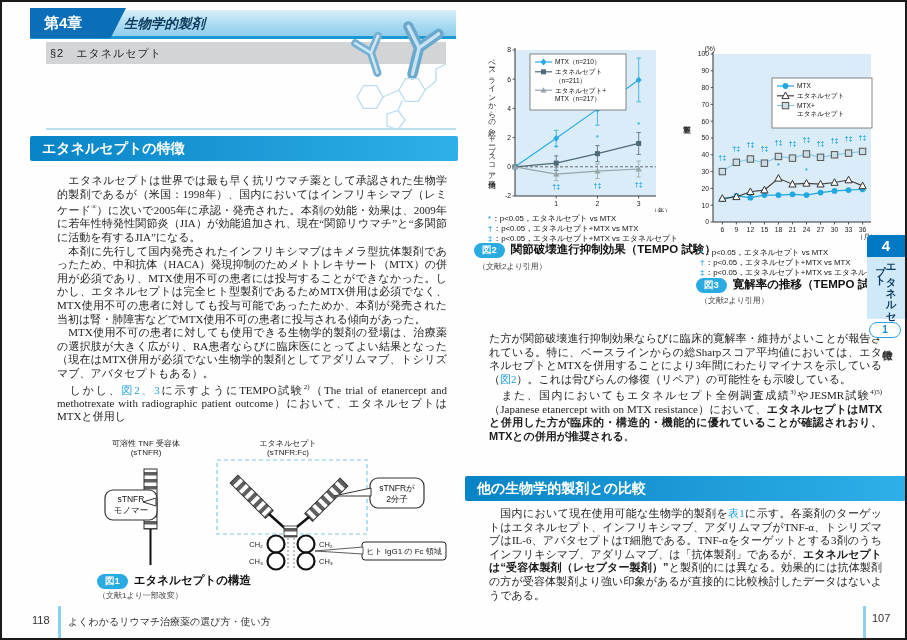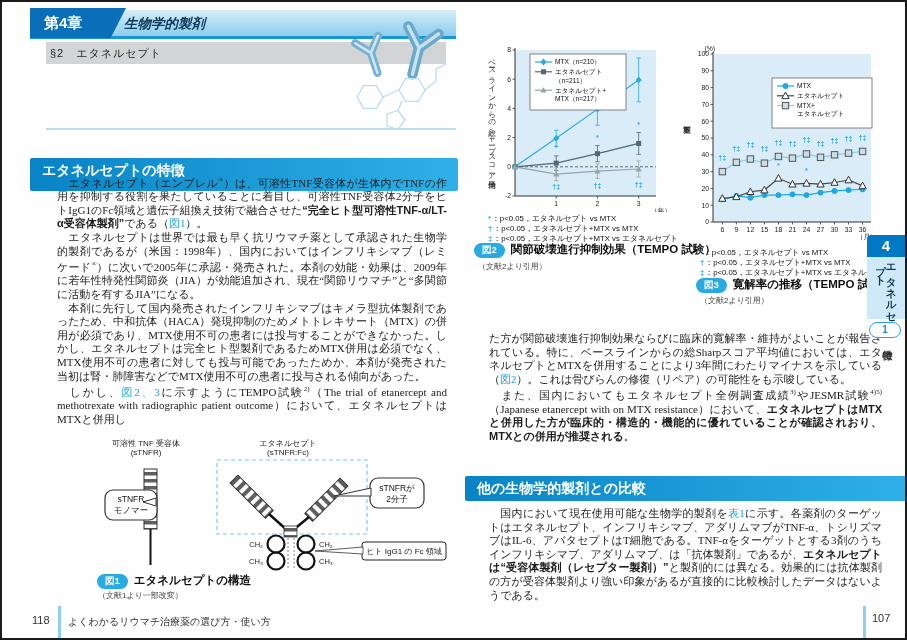--- a/index.html
+++ b/index.html
@@ -67,26 +67,26 @@
         <path d="M43,95 L36.5,83.7 L23.5,83.7 L17,95 L23.5,106.3 L36.5,106.3 Z"></path>
         <path d="M85,88 L78.5,76.7 L65.5,76.7 L59,88 L65.5,99.3 L78.5,99.3 Z"></path>
         <path d="M65,118 L58,108.5 L47,112 L47,124 L58,127.5 Z"></path>
         <path d="M43,95 L59,88 M58,108.5 L62,99 M85,88 L96,79 L96,67 M96,67 L106,62"></path>
       </g>
     </g>
   </svg>
 
   <div class="abs title-rule" style="left:44px;top:126px;width:410px;height:2px;"></div>
 
-  <div class="abs secbar" style="left:28px;top:156px;width:416px;height:33px;">エタネルセプトの特徴</div>
+  <div class="abs secbar" style="left:28px;top:134px;width:416px;height:25px;">エタネルセプトの特徴</div>
 
   <div class="abs body-text" style="left:55px;top:172px;width:390px;">
-    <p><span>　エタネルセプト（エンブレル</span><span class="seg-sup">®</span><span>）は、可溶性TNF受容体が生体内でTNFの作用を抑制する役割を果たしていることに着目し、可溶性TNF受容体2分子をヒトIgG1のFc領域と遺伝子組換え技術で融合させた</span><span class="seg-b">“完全ヒト型可溶性TNF-α/LT-α受容体製剤”</span><span>である（</span><span class="seg-blue">図1</span><span>）。</span></p>
     <p><span>　エタネルセプトは世界では最も早く抗リウマチ薬として承認された生物学的製剤であるが（米国：1998年）、国内においてはインフリキシマブ（レミケード</span><span class="seg-sup">®</span><span>）に次いで2005年に承認・発売された。本剤の効能・効果は、2009年に若年性特発性関節炎（JIA）が効能追加され、現在“関節リウマチ”と“多関節に活動を有するJIA”になる。</span></p>
     <p><span>　本剤に先行して国内発売されたインフリキシマブはキメラ型抗体製剤であったため、中和抗体（HACA）発現抑制のためメトトレキサート（MTX）の併用が必須であり、MTX使用不可の患者には投与することができなかった。しかし、エタネルセプトは完全ヒト型製剤であるためMTX併用は必須でなく、MTX使用不可の患者に対しても投与可能であったためか、本剤が発売された当初は腎・肺障害などでMTX使用不可の患者に投与される傾向があった。</span></p>
+    <p><span>　MTX使用不可の患者に対しても使用できる生物学的製剤の登場は、治療薬の選択肢が大きく広がり、RA患者ならびに臨床医にとってよい結果となった（現在はMTX併用が必須でない生物学的製剤としてアダリムマブ、トシリズマブ、アバタセプトもある）。</span></p>
     <p><span>　しかし、</span><span class="seg-blue">図2、3</span><span>に示すようにTEMPO試験</span><span class="seg-sup">2)</span><span>（The trial of etanercept and methotrexate with radiographic patient outcome）において、エタネルセプトはMTXと併用し</span></p>
   </div>
 
   <svg class="abs" style="left:58px;top:428px;" width="392" height="142" viewBox="0 0 392 142">
     <defs>
       <pattern id="pv" width="13" height="7" patternUnits="userSpaceOnUse">
         <rect width="13" height="7" fill="#fff"></rect>
           <rect width="13" height="3.5" fill="#5f5f5f"></rect>
       </pattern>
       <pattern id="pa" width="8" height="12" patternUnits="userSpaceOnUse">

